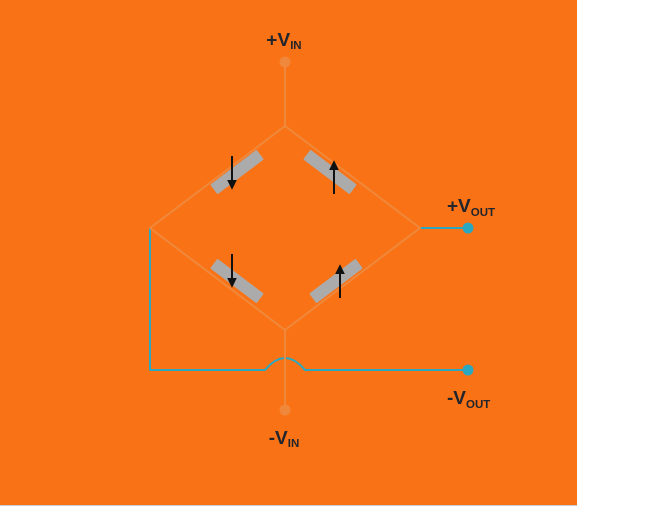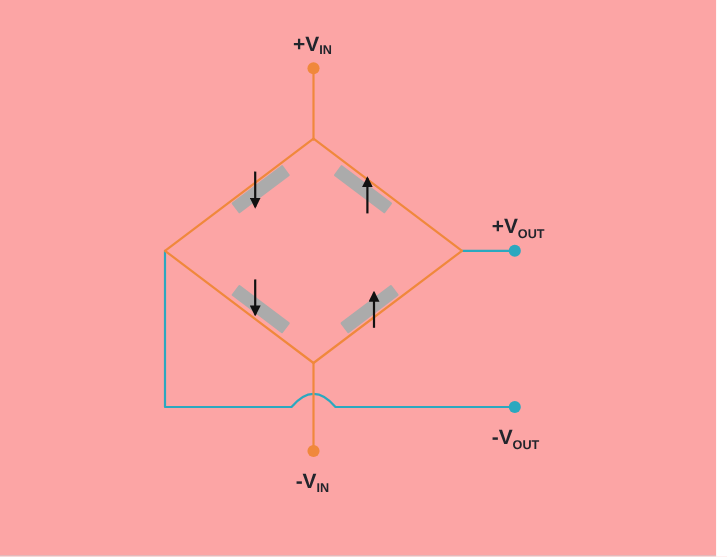--- a/index.html
+++ b/index.html
@@ -3,23 +3,23 @@
 <meta charset="utf-8">
 <style>
   html, body {
     margin: 0;
     padding: 0;
     background: #ffffff;
     font-family: "Liberation Sans", sans-serif;
   }
   .page {
     position: relative;
-    width: 651px;
+    width: 577px;
     height: 506px;
-    background: #fca5a5;
+    background: #f97316;
     overflow: hidden;
   }
   .footer-rule {
     position: absolute;
     left: 0;
     bottom: 0;
     width: 661px;
     height: 1px;
     background: #c9cdd1;
   }

